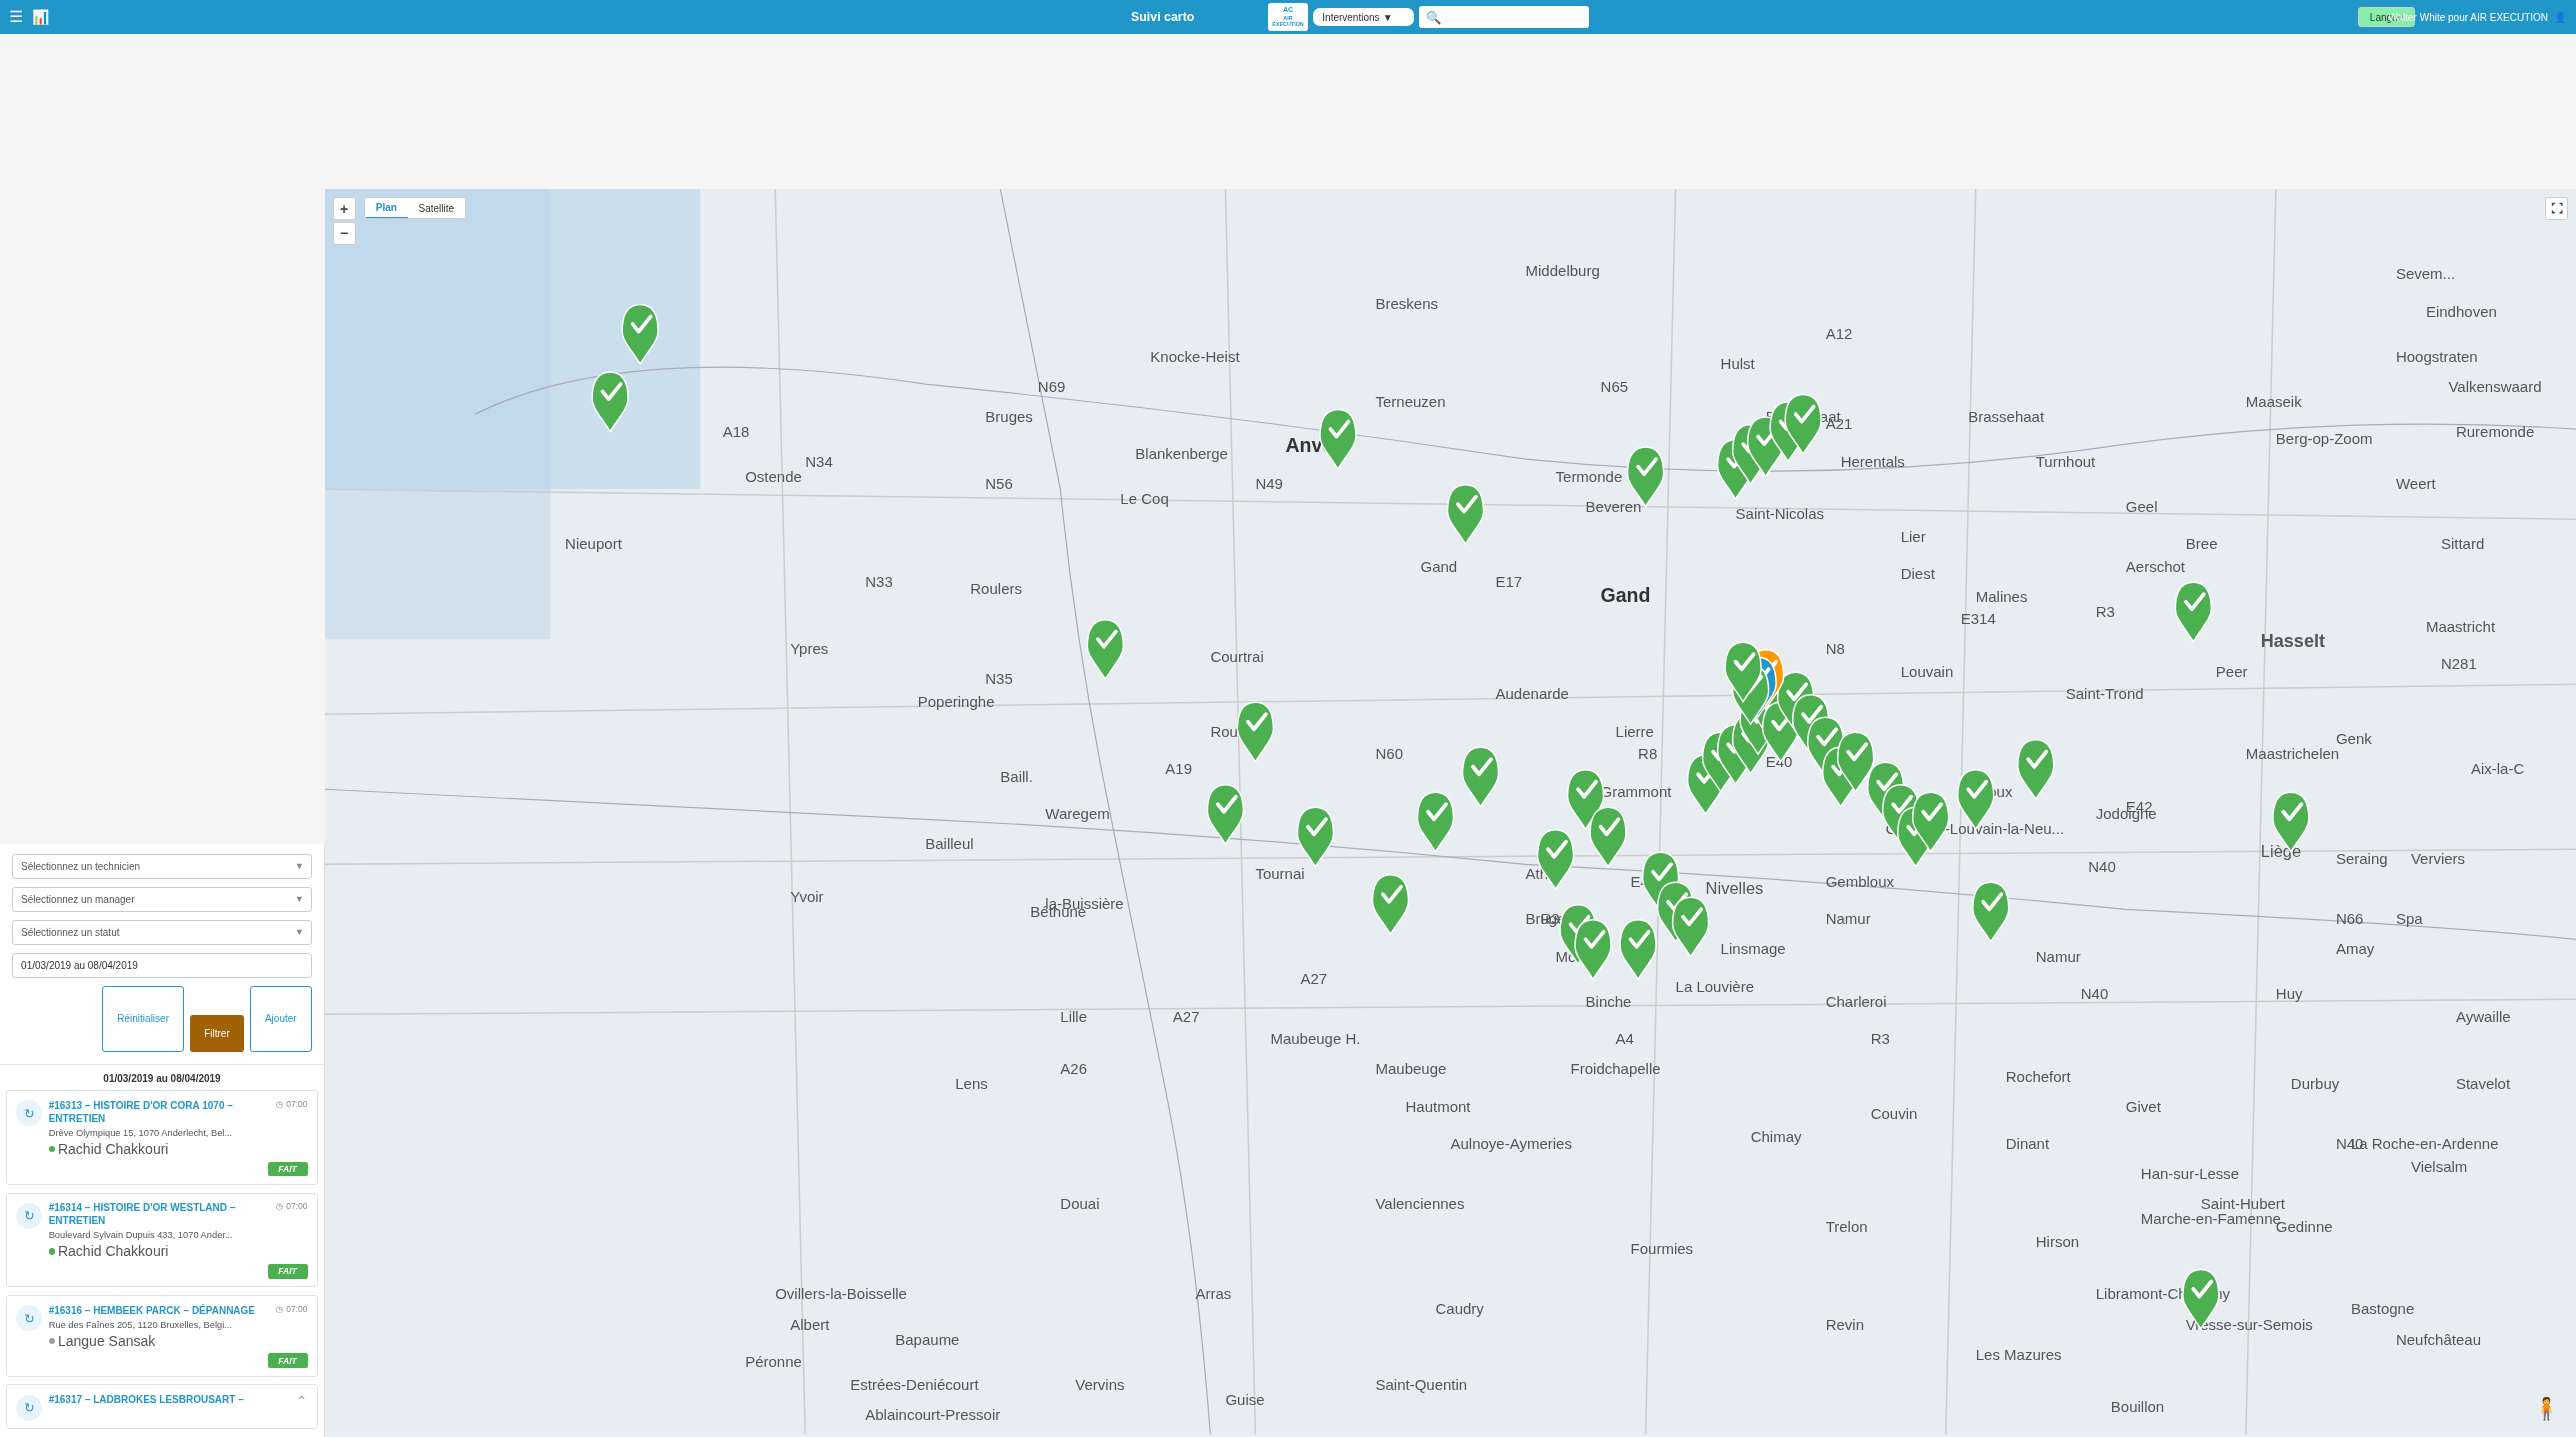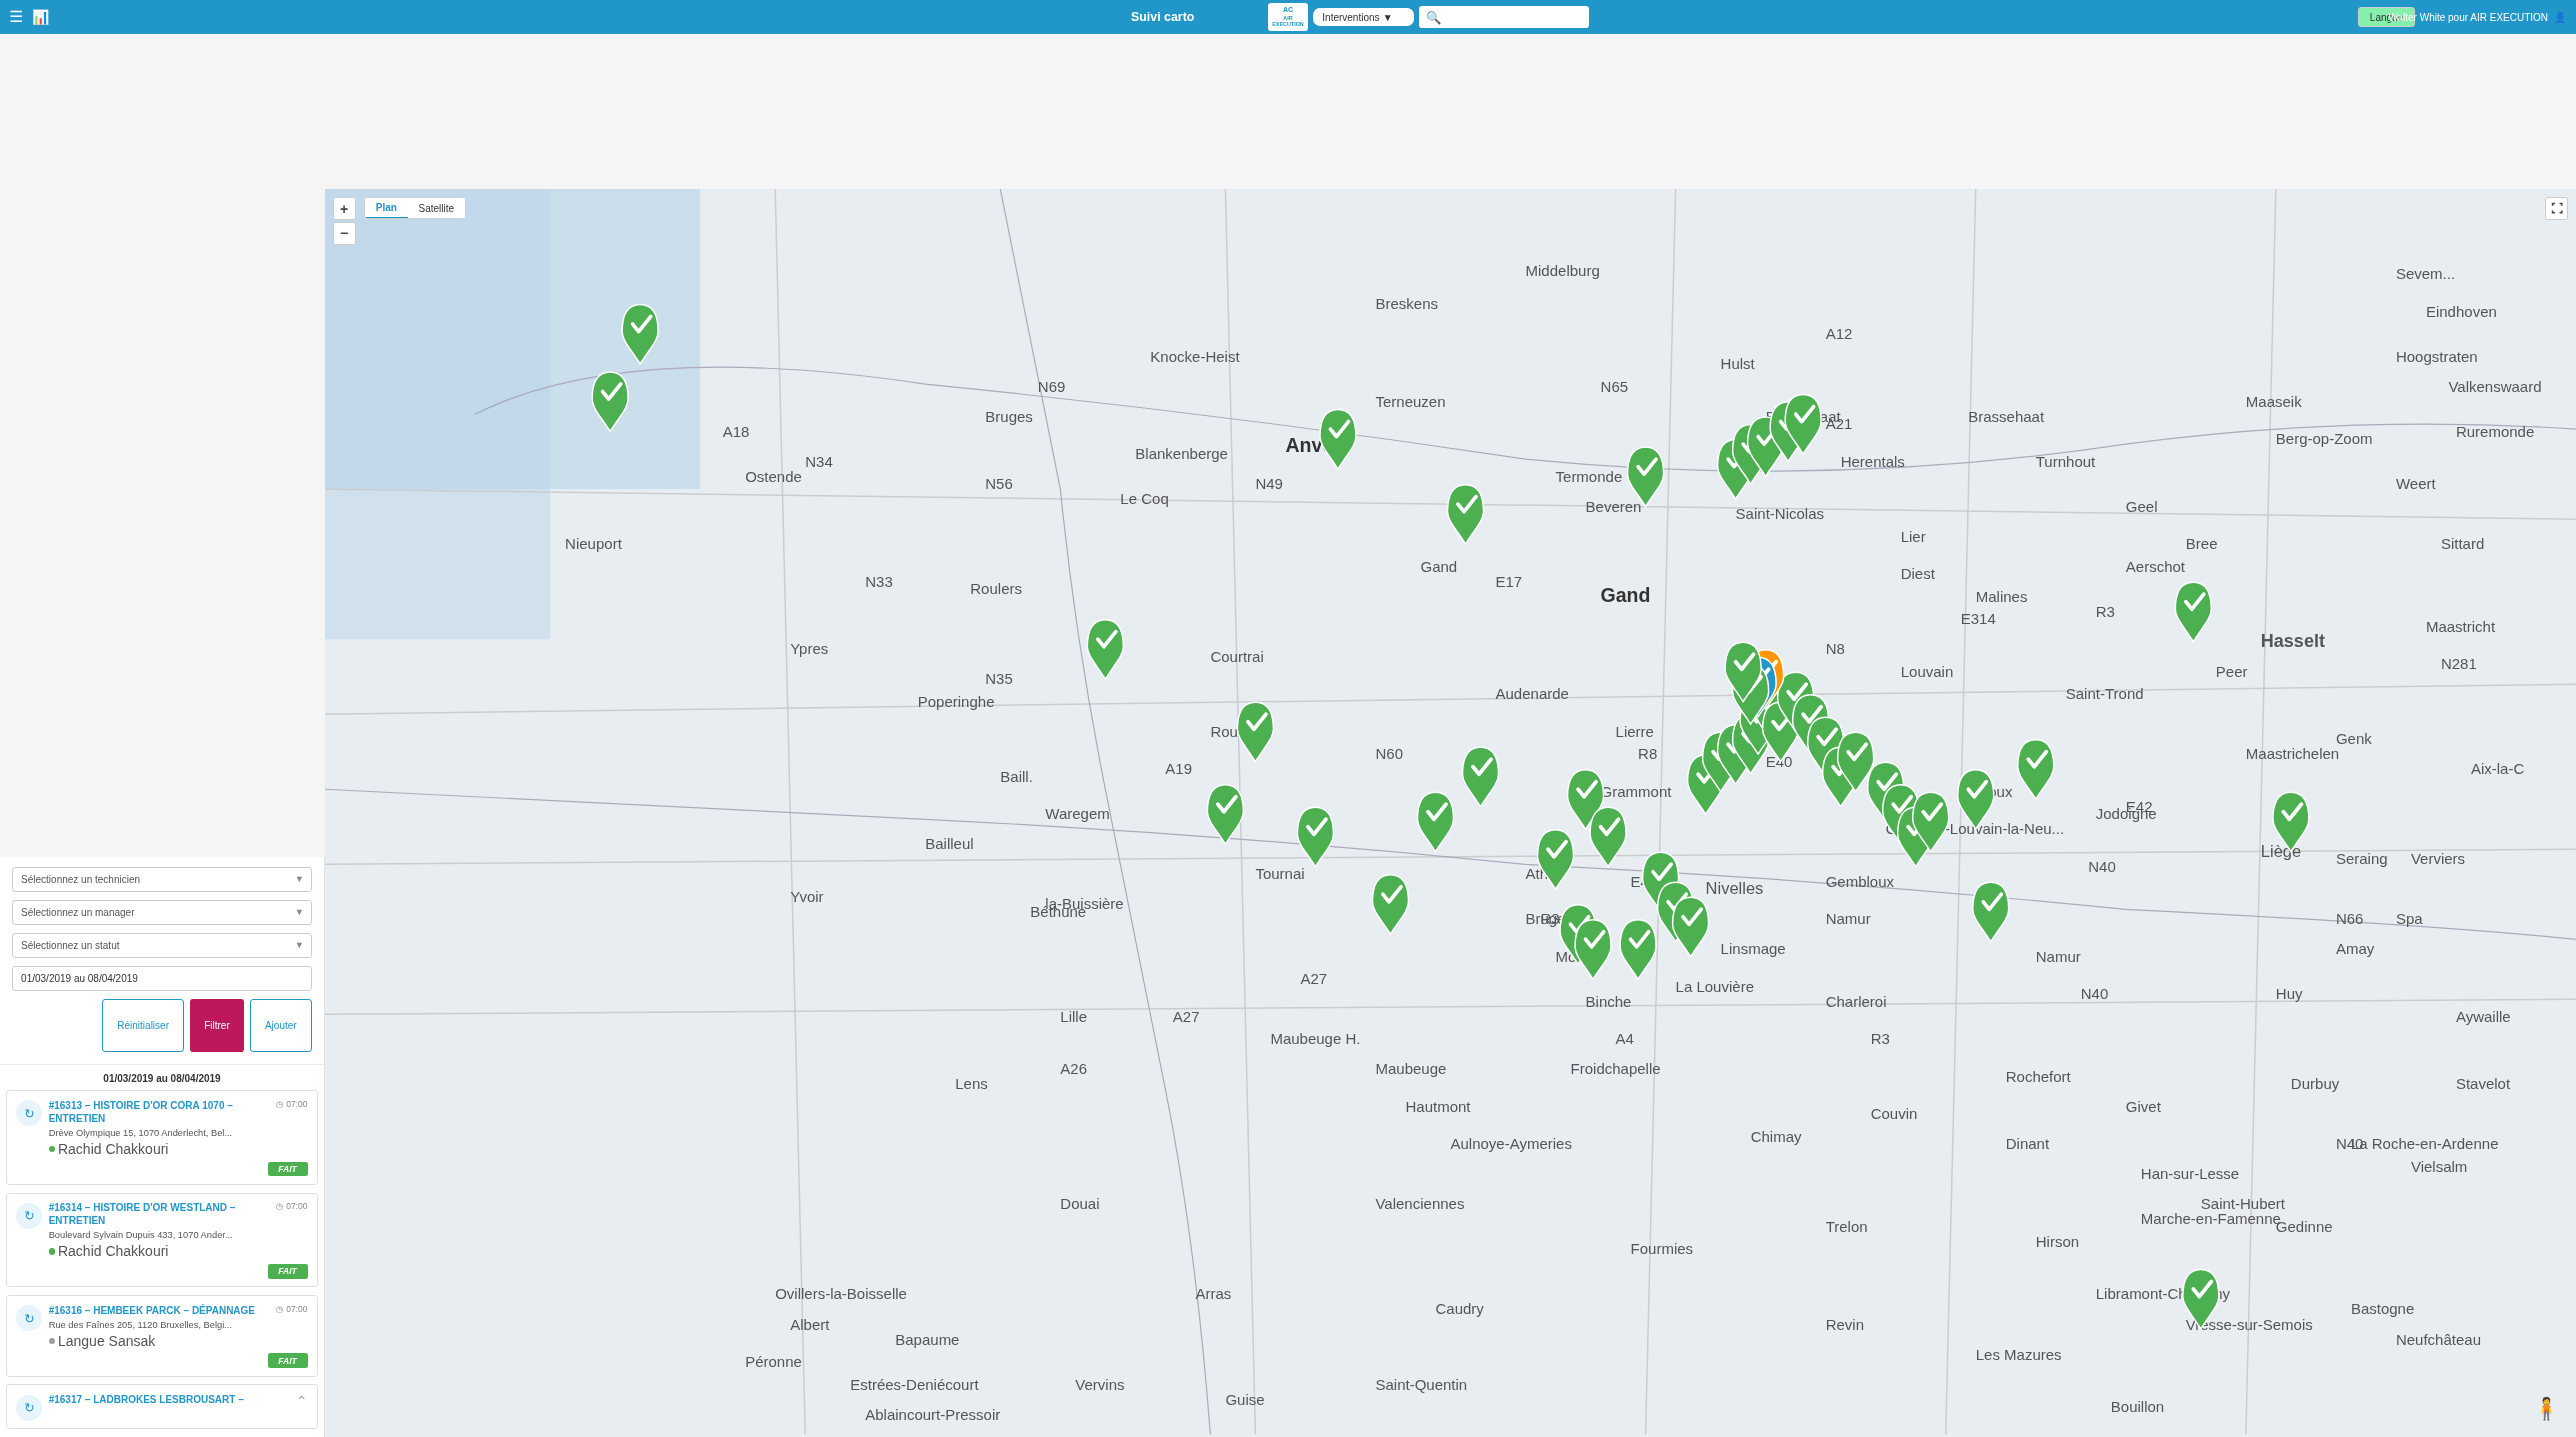--- a/index.html
+++ b/index.html
@@ -109,22 +109,22 @@
       display: flex;
       gap: 6.2px;
       justify-content: flex-end;
       margin-bottom: 3.1px;
     }
     .btn-reset {
       padding: 5.4px 14px; background: white; color: #2196c9;
       border: 0.8px solid #2196c9; border-radius: 3.1px; cursor: pointer; font-size: 10px;
     }
     .btn-filter {
-      padding: 21px 14px; background: #be185d; color: white;
-      border: none; border-radius: 3.1px; cursor: pointer; font-size: 10px;
+      padding: 13px 14px; background: #a16207; color: white;
+      border: none; border-radius: 3.1px; cursor: pointer; font-size: 10px; margin-top: 29px;
     }
     .btn-add {
       padding: 1px 14px; background: white; color: #2196c9;
       border: 0.8px solid #2196c9; border-radius: 3.1px; cursor: pointer; font-size: 10px;
     }
 
     .sidebar-date-range {
       text-align: center;
       font-size: 10px;
       font-weight: 600;

